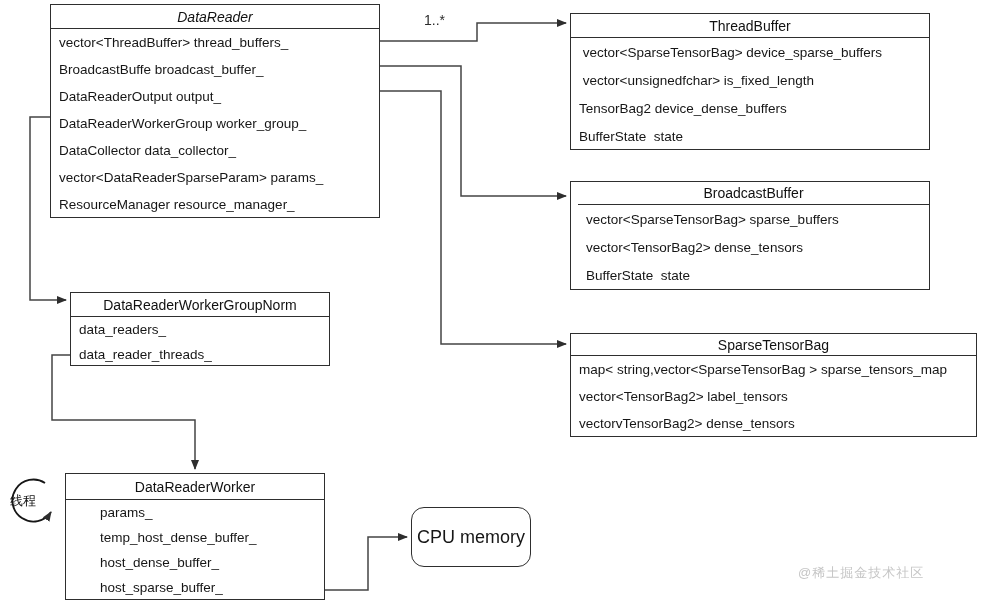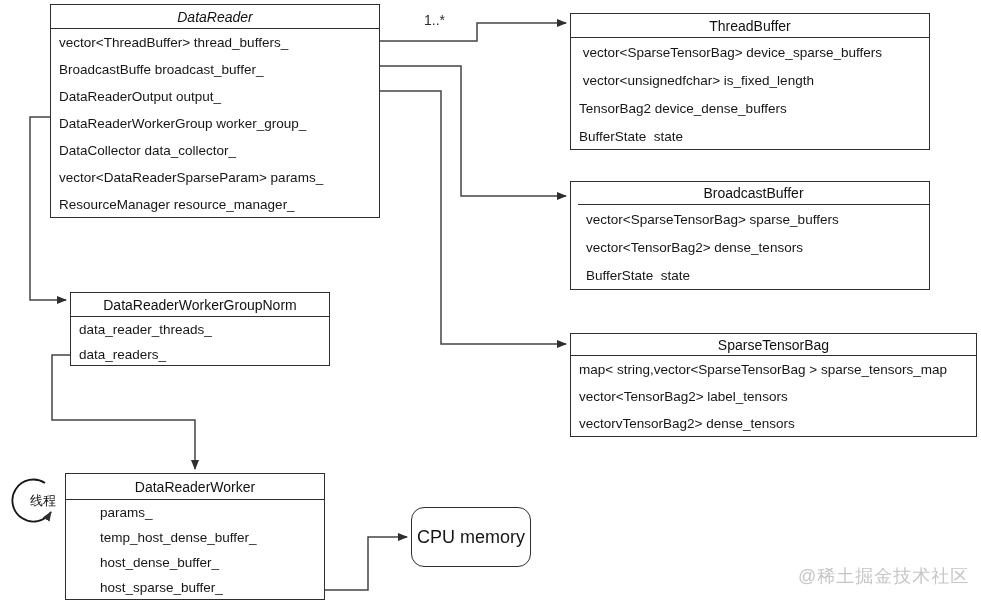--- a/index.html
+++ b/index.html
@@ -53,25 +53,25 @@
   #node-cpu-memory {
     position:absolute; left:411px; top:507px; width:120px; height:60px;
     border:1.5px solid #2e2e2e; border-radius:13px; background:#fff;
     display:flex; align-items:center; justify-content:center; font-size:18px; color:#161616;
   }
 
   #label-multiplicity {
     position:absolute; left:424px; top:12px; font-size:14px; color:#2b2b2b;
   }
   #label-thread-loop {
-    position:absolute; left:10px; top:492px; width:46px; text-align:right;
+    position:absolute; left:10px; top:492px; width:46px; text-align:left;
     font-size:13px; color:#161616;
   }
   #watermark {
-    position:absolute; left:798px; top:564px; font-size:18px; color:#c6c6c6;
+    position:absolute; left:798px; top:564px; font-size:13px; color:#c6c6c6;
     letter-spacing:1px;
   }
 </style>
 </head>
 <body>
 
 <div id="canvas">
 
   <svg id="wires" viewBox="0 0 981 607" xmlns="http://www.w3.org/2000/svg">
     <defs>
@@ -125,22 +125,22 @@
     <div class="uml-attrs">
       <div class="uml-attr">map&lt; string,vector&lt;SparseTensorBag &gt; sparse_tensors_map</div>
       <div class="uml-attr">vector&lt;TensorBag2&gt; label_tensors</div>
       <div class="uml-attr">vectorvTensorBag2&gt; dense_tensors</div>
     </div>
   </div>
 
   <div class="uml-box" id="box-workergroupnorm">
     <div class="uml-title">DataReaderWorkerGroupNorm</div>
     <div class="uml-attrs">
+      <div class="uml-attr">data_readers_</div>
       <div class="uml-attr">data_reader_threads_</div>
-      <div class="uml-attr">data_readers_</div>
     </div>
   </div>
 
   <div class="uml-box" id="box-datareaderworker">
     <div class="uml-title">DataReaderWorker</div>
     <div class="uml-attrs">
       <div class="uml-attr">params_</div>
       <div class="uml-attr">temp_host_dense_buffer_</div>
       <div class="uml-attr">host_dense_buffer_</div>
       <div class="uml-attr">host_sparse_buffer_</div>

